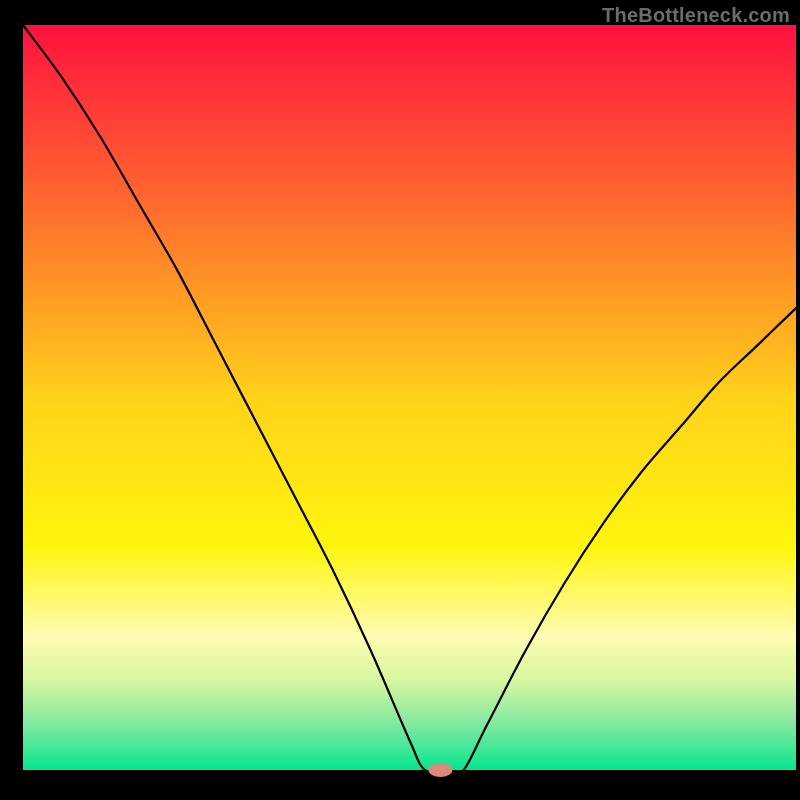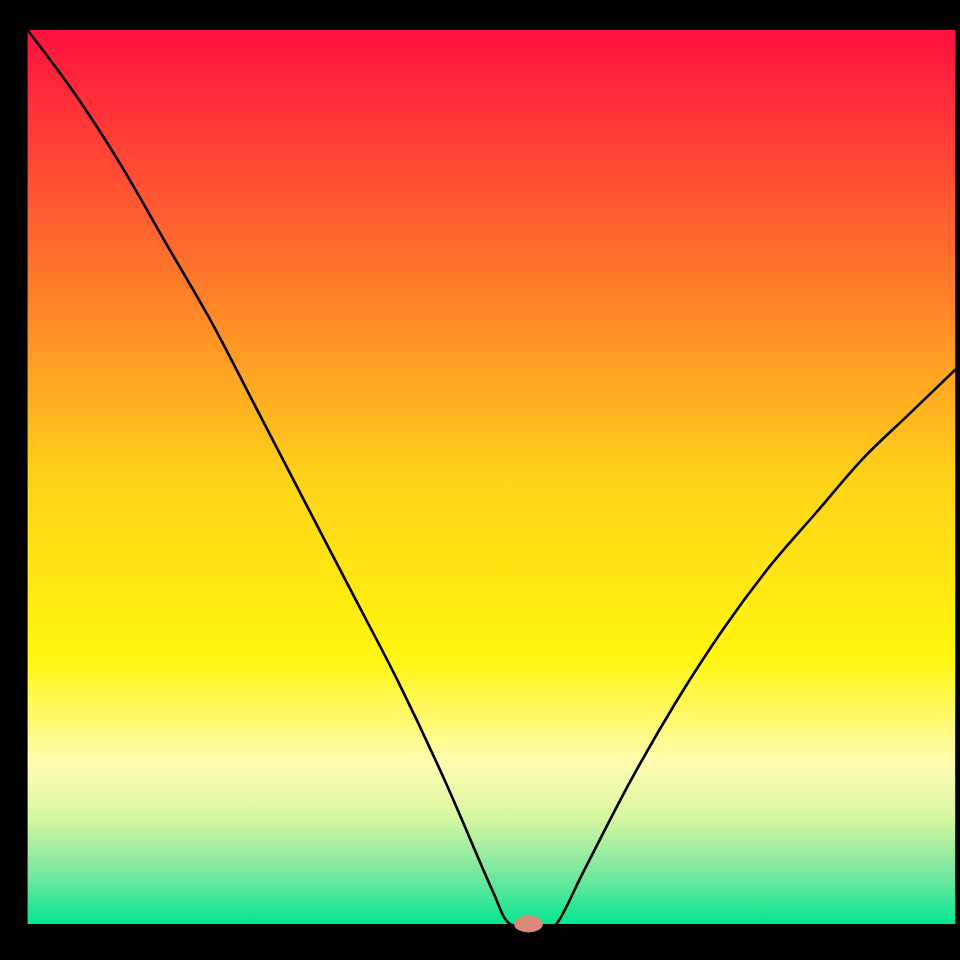--- a/index.html
+++ b/index.html
@@ -31,20 +31,21 @@
     position: absolute;
     top: 0;
     left: 0;
   }
 </style>
 </head>
 <body>
 
 <div class="stage">
 
+  <div class="watermark">TheBottleneck.com</div>
 
   <svg class="plot" width="800" height="800" viewBox="0 0 800 800">
     <defs>
       <linearGradient id="bg-grad" x1="0" y1="0" x2="0" y2="1">
       <stop offset="0.00%" stop-color="#ff113f"></stop>
           <stop offset="25.00%" stop-color="#ff6e2d"></stop>
           <stop offset="50.00%" stop-color="#ffd21a"></stop>
           <stop offset="70.00%" stop-color="#fff60d"></stop>
           <stop offset="82.00%" stop-color="#fffcb2"></stop>
           <stop offset="88.00%" stop-color="#d7f6a0"></stop>

